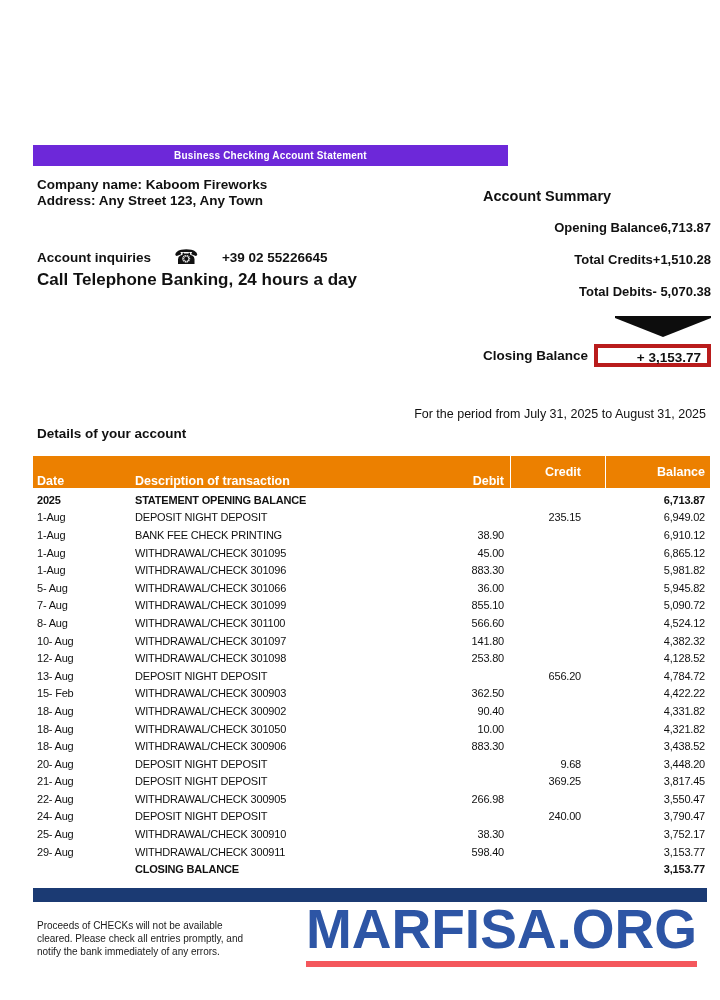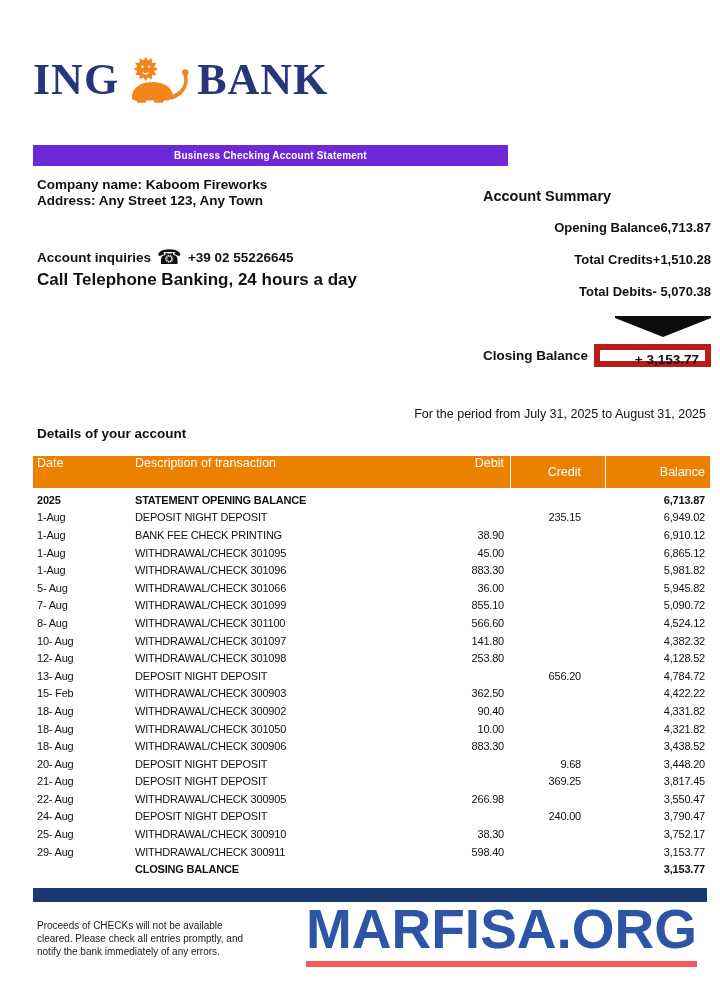--- a/index.html
+++ b/index.html
@@ -17,42 +17,42 @@
   }
   .logo svg { margin:0 3px 2px 3px; }
   
   .title-bar {
     position:absolute; left:33px; top:145px; width:475px; height:21px;
     background:#6d28d9; color:#fff; font-weight:bold; font-size:10px;
     text-align:center; line-height:21px; letter-spacing:0.2px;
   }
   
   .company { position:absolute; left:37px; top:177px; font-weight:bold; font-size:13.5px; line-height:16px; }
-  .inquiries { position:absolute; left:37px; top:247px; font-weight:bold; font-size:13.5px; display:flex; align-items:center; gap:6px; }
+  .inquiries { position:absolute; left:37px; top:247px; font-weight:bold; font-size:13.5px; display:flex; align-items:center; gap:23px; }
   .phone-icon { font-family:"DejaVu Sans", sans-serif; font-size:20px; line-height:1; font-weight:normal; }
   .telebank { position:absolute; left:37px; top:270px; font-weight:bold; font-size:17px; }
   
   .summary { position:absolute; left:483px; top:188px; width:228px; }
   .summary-title { font-weight:bold; font-size:14.5px; height:17px; margin-bottom:15px; }
   .summary-row { display:flex; justify-content:flex-end; font-weight:bold; font-size:13px; height:15px; margin-bottom:17px; }
   .sum-indicator { width:96px; margin-left:auto; margin-top:3px; }
   .sum-line { border-top:2px solid #0d0d0d; }
   .sum-triangle { width:0; height:0; border-left:48px solid transparent; border-right:48px solid transparent; border-top:19px solid #0d0d0d; }
   .closing-row { display:flex; justify-content:space-between; align-items:center; margin-top:7px; }
   .closing-label { font-weight:bold; font-size:13.5px; }
   .closing-box {
-    width:117px; height:23px; border:6px solid #b91c1c;
+    width:117px; height:23px; border:4px solid #b91c1c;
     font-weight:bold; font-size:13.5px; line-height:19px; text-align:right; padding-right:6px;
   }
   
   .details-heading { position:absolute; left:37px; top:406px; font-weight:bold; font-size:13.5px;margin-top:20px; }
   .period { position:absolute; right:14px; top:407px; font-size:12.5px; }
   
   .table { position:absolute; left:33px; top:456px; width:677px; }
-  .t-header { display:flex; background:#EC8000; height:32px; align-items:flex-start; color:#fff; font-weight:normal; font-size:12.5px; }
+  .t-header { display:flex; background:#EC8000; height:32px; align-items:flex-end; color:#fff; font-weight:bold; font-size:12.5px; }
   .col-date    { width:102px; padding-left:4px; }
   .col-desc    { width:290px; }
   .col-debit   { width:85px;  text-align:right; padding-right:6px; }
   .col-credit  { width:95px;  text-align:right; padding-right:24px; }
   .col-balance { width:105px; text-align:right; padding-right:5px; }
   .t-header .col-credit, .t-header .col-balance { border-left:1px solid #fff; height:100%; display:flex; align-items:center; justify-content:flex-end; }
   .t-header .col-credit { padding-right:24px; }
   .t-header .col-balance { }
   .t-body { margin-top:3px; }
   .t-row { display:flex; height:17.6px; align-items:center; font-size:11px; letter-spacing:-0.2px; }
@@ -64,38 +64,20 @@
   
   .watermark { position:absolute; left:306px; top:901px; }
   .watermark-text { font-size:55px; font-weight:bold; color:#2D55A5; line-height:1.05; white-space:nowrap; }
   .watermark-underline { height:6px; background:#F4575C; margin-top:2px; }
 </style>
 </head>
 <body>
 
 <div class="page">
 
-  <div class="logo">
-    <span class="word">ING</span>
-    <svg width="72" height="58" viewBox="0 0 100 78" aria-hidden="true">
-      <g fill="#F0861C">
-        <path d="M66,62 C82,58 90,46 85,32 C84,29 88,27 89,30 C96,47 86,63 68,68 Z"></path>
-        <circle cx="88" cy="30" r="4.5"></circle>
-        <path d="M14,66 C12,56 22,46 34,44 C50,41 64,46 69,56 C72,62 69,69 61,69 L20,69 C16,69 14.5,67.5 14,66 Z"></path>
-        <polygon points="50,25 44.6,28.1 47.7,33.5 41.5,33.5 41.5,39.7 36.1,36.6 33,42 29.9,36.6 24.5,39.7 24.5,33.5 18.3,33.5 21.4,28.1 16,25 21.4,21.9 18.3,16.5 24.5,16.5 24.5,10.3 29.9,13.4 33,8 36.1,13.4 41.5,10.3 41.5,16.5 47.7,16.5 44.6,21.9"></polygon>
-        <circle cx="33" cy="25" r="12"></circle>
-        <rect x="20" y="64" width="14" height="8" rx="4"></rect>
-        <rect x="44" y="64" width="14" height="8" rx="4"></rect>
-      </g>
-      <circle cx="28.5" cy="22" r="1.6" fill="#fff"></circle>
-      <circle cx="37.5" cy="22" r="1.6" fill="#fff"></circle>
-      <path d="M29,30 Q33,34 37,30" stroke="#fff" stroke-width="1.6" fill="none"></path>
-    </svg>
-    <span class="word">BANK</span>
-  </div>
 
   <div class="title-bar">Business Checking Account Statement</div>
 
   <div class="company">
     <div>Company name: Kaboom Fireworks</div>
     <div>Address: Any Street 123, Any Town</div>
   </div>
 
   <div class="inquiries">
     <span>Account inquiries</span>

